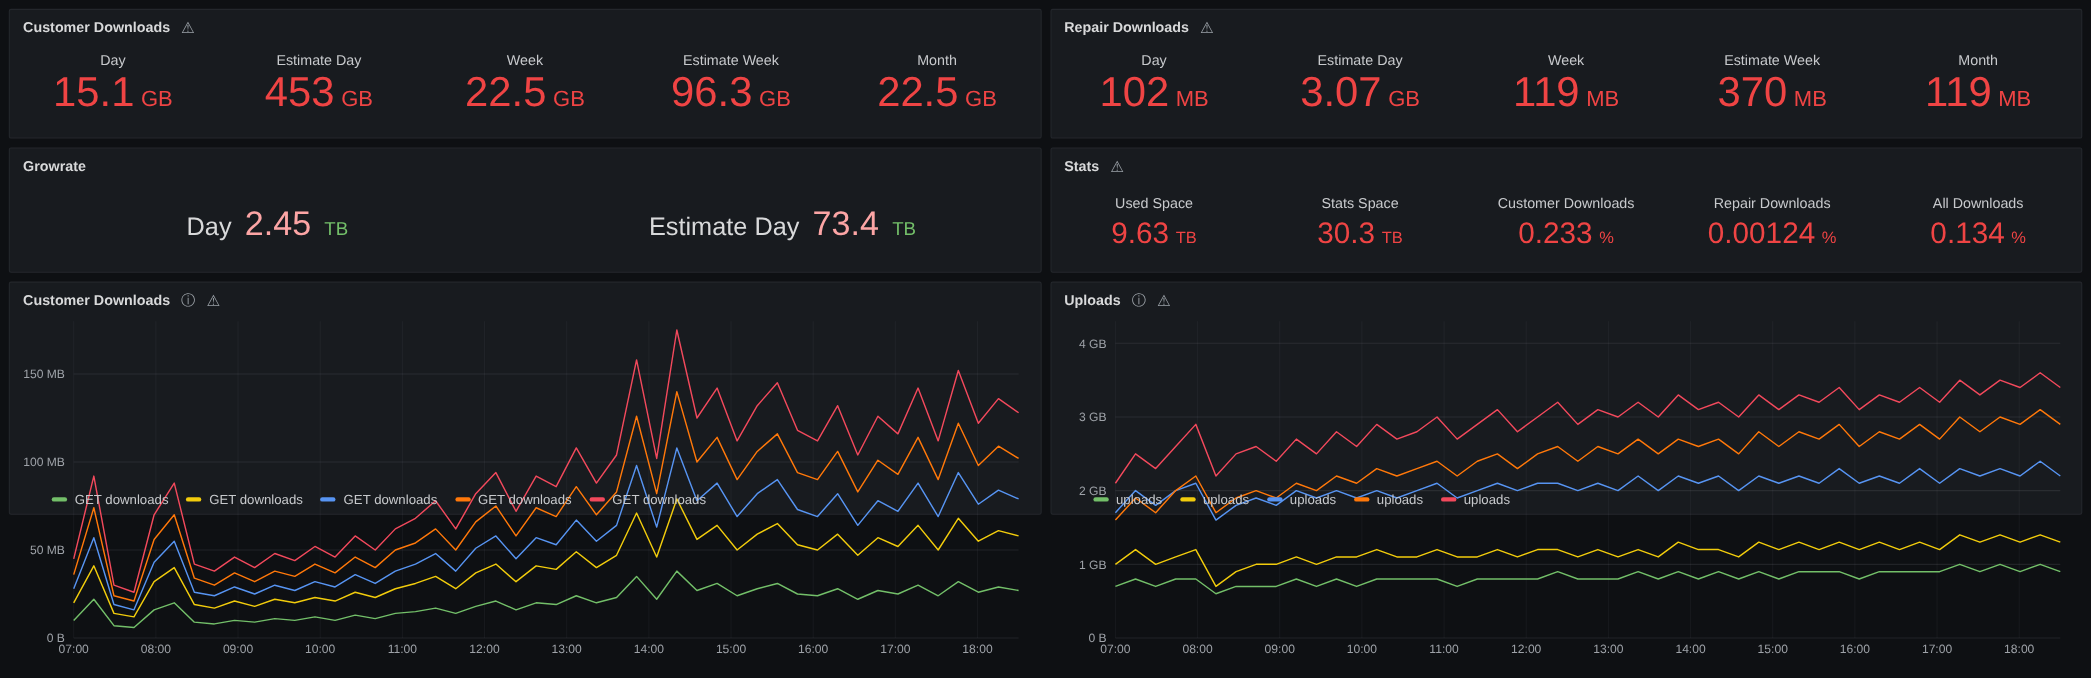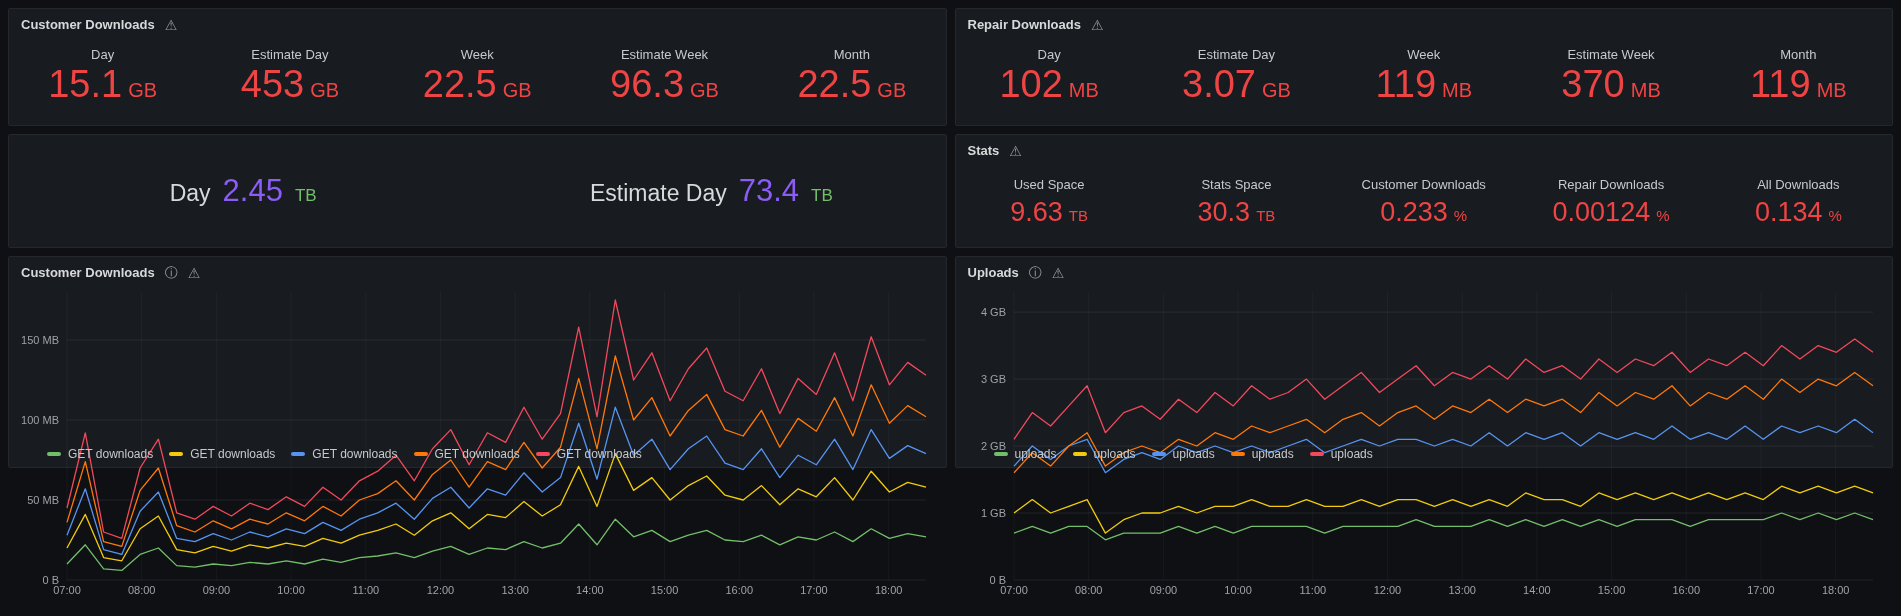--- a/index.html
+++ b/index.html
@@ -43,21 +43,21 @@
   .stat-value .num{font-size:38px;font-weight:500}
   .stat-value .unit{font-size:20px;font-weight:500}
   .panel.small-stats .stat-value .num{font-size:27px}
   .panel.small-stats .stat-value .unit{font-size:15px}
   .panel.small-stats .stat{gap:6px;margin-top:-4px}
 
   
   .grow-row{flex:1;display:flex;align-items:center}
   .grow-stat{flex:1;display:flex;align-items:baseline;justify-content:center;gap:12px}
   .grow-label{font-size:23px;color:#d8d9da;font-weight:400}
-  .grow-num{font-size:31px;color:#8b5cf6;font-weight:500}
+  .grow-num{font-size:31px;color:#fca5a5;font-weight:500}
   .grow-unit{font-size:17px;color:#73bf69;font-weight:500}
 
   
   .chart-body{flex:1;display:flex;flex-direction:column;min-height:0;padding:2px 8px 6px}
   .chart-area{flex:1;min-height:0;cursor:crosshair}
   .legend{display:flex;flex-wrap:wrap;gap:16px;padding:3px 4px 0 30px;flex:0 0 auto}
   .legend-item{display:flex;align-items:center;gap:7px;font-size:12px;color:#c7c9cc;cursor:pointer}
   .legend-swatch{width:14px;height:4px;border-radius:2px;display:inline-block}
 </style>
 </head>
@@ -147,20 +147,23 @@
         <div class="stat-label">Month</div>
         <div class="stat-value">
             <span class="num">119</span>
             <span class="unit">MB</span>
           </div>
       </div>
     </div>
   </section>
 
   <section class="panel">
+    <header class="panel-header">
+      <span class="panel-title">Growrate</span>
+    </header>
     <div class="grow-row">
       <div class="grow-stat">
         <span class="grow-label">Day</span>
         <span class="grow-num">2.45</span>
         <span class="grow-unit">TB</span>
       </div>
       <div class="grow-stat">
         <span class="grow-label">Estimate Day</span>
         <span class="grow-num">73.4</span>
         <span class="grow-unit">TB</span>

